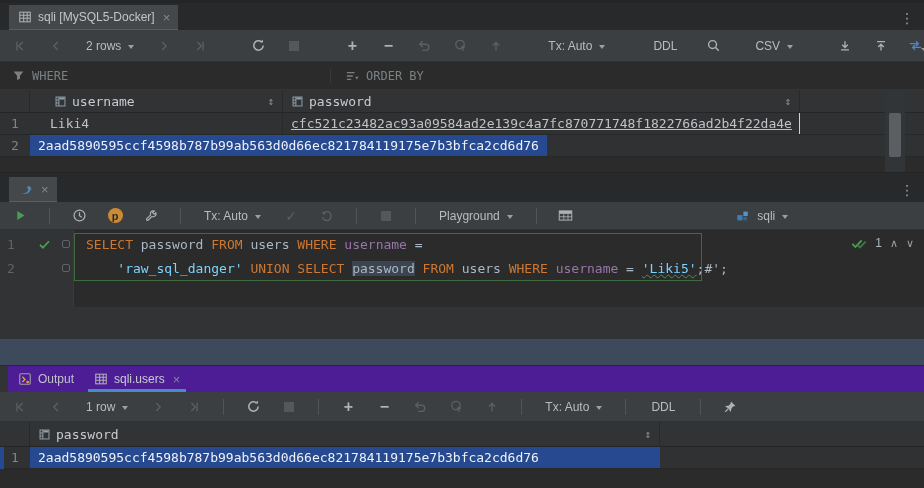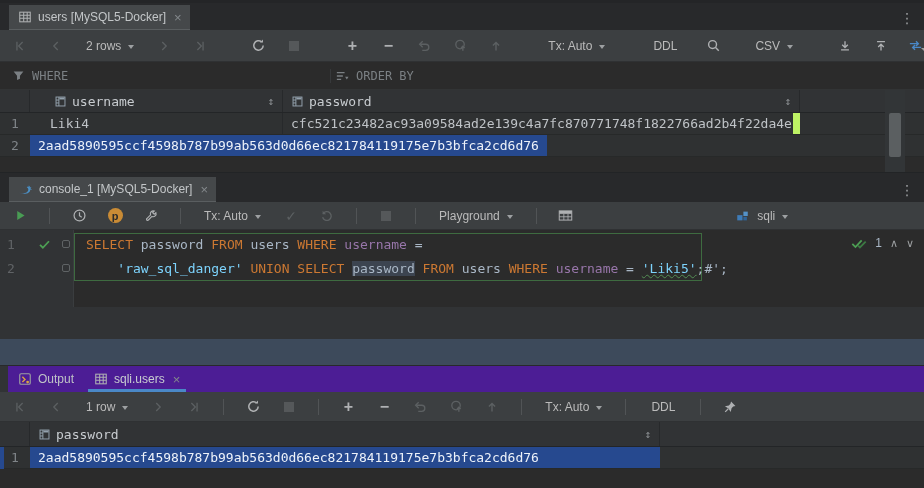--- a/index.html
+++ b/index.html
@@ -30,21 +30,21 @@
   .drop { display:flex; align-items:center; padding:0 4px; }
   .stop-sq { width:10px; height:10px; background:#606365; }
   .stop-sq.dis { background:#55585A; }
   .plusminus { font-size:16px; font-weight:bold; }
   svg { display:block; }
 
   
   .filterbar { height:28px; background:#2B2B2B; display:flex; align-items:center; font-family:"DejaVu Sans Mono", monospace; color:#7B8084; border-bottom:1px solid #323435; }
   .filter-half { display:flex; align-items:center; gap:7px; padding-left:12px; }
   .filter-where { width:330px; }
-  .filter-order { border-left:1px solid #37393B; padding-left:4px; flex:1; }
+  .filter-order { border-left:1px solid #37393B; padding-left:14px; flex:1; }
 
   
   .grid-head { display:flex; background:#313335; color:#C8CCD0; font-family:"DejaVu Sans Mono", monospace; font-size:13px; border-bottom:1px solid #232527; }
   .gh-cell { display:flex; align-items:center; gap:5px; border-right:1px solid #27292B; }
   .grid-row { display:flex; font-family:"DejaVu Sans Mono", monospace; font-size:13px; color:#BFC3C7; border-bottom:1px solid #272929; background:#2F3132; }
   .gut { width:30px; text-align:center; color:#7F8488; flex:none; }
   .cell { white-space:nowrap; overflow:hidden; }
   .cell.sel { background:#26498F; color:#EDF2F9; }
   .sort-ic { margin-left:auto; margin-right:8px; color:#8C9093; font-size:11px; }
   .grid-wrap { position:relative; }
@@ -85,21 +85,21 @@
 <div id="app">
 
   <div class="tabbar">
     <div class="tab">
       <svg width="14" height="14" viewBox="0 0 16 16">
           <g fill="none" stroke="#AFB1B3" stroke-width="1.2">
             <rect x="2" y="2.5" width="12" height="11"></rect>
             <path d="M2 6h12M2 9.5h12M6.5 2.5v11M10.5 2.5v11"></path>
           </g>
         </svg>
-      <span>users [MySQL5-Docker]</span>
+      <span>sqli [MySQL5-Docker]</span>
       <span class="close-x">×</span>
     </div>
     <div class="spacer"></div>
     <span class="kebab">⋮</span>
   </div>
 
   <div class="toolbar">
     <span class="ibtn dis">
         <svg width="14" height="14" viewBox="0 0 16 16">
           <path d="M4.5 3v10M11 3.5 6.5 8 11 12.5" fill="none" stroke="currentColor" stroke-width="1.5"></path>
@@ -244,38 +244,37 @@
             </g>
             <rect x="6.6" y="3.1" width="6.3" height="2.4" fill="#93A1AD"></rect>
           </svg>
         <span>password</span>
         <span class="sort-ic">↕</span>
       </div>
     </div>
     <div class="grid-row" style="height:22px; line-height:21px;">
       <div class="gut">1</div>
       <div class="cell" style="width:253px; padding-left:20px; border-right:1px solid #27292B;">Liki4</div>
-      <div class="cell" style="width:517px; padding-left:8px; border-right:7px solid #bef264;">cfc521c23482ac93a09584ad2e139c4a7fc870771748f1822766ad2b4f22da4e</div>
+      <div class="cell" style="width:517px; padding-left:8px; border-right:1px solid #bef264;text-decoration:underline;">cfc521c23482ac93a09584ad2e139c4a7fc870771748f1822766ad2b4f22da4e</div>
     </div>
     <div class="grid-row" style="height:22px; line-height:21px;">
       <div class="gut">2</div>
       <div class="cell sel" style="width:517px; padding-left:8px;">2aad5890595ccf4598b787b99ab563d0d66ec821784119175e7b3bfca2cd6d76</div>
     </div>
     <div class="vscroll-track" style="right:19px;">
       <div class="vscroll-thumb" style="right:4px; top:23px; height:44px;"></div>
     </div>
   </div>
 
   <div class="tabbar" style="border-top:1px solid #222426;">
     <div class="tab">
       <svg width="15" height="13" viewBox="0 0 18 14">
           <path d="M1 11c3 1.6 8 1.2 10.5-1.6 1.6-1.8 1-4.6-1-5.2C11.6 3 14 3.4 15 5.6c.3.7.9 1 2 1-0.8.6-1.6.7-2.3.4.3 3.8-5.5 7.4-13.7 4z" fill="#4B8FC4"></path>
           <path d="M12.5 2.2c1 .2 1.8 1 2.2 2l1.8.8-1.9.3z" fill="#4B8FC4"></path>
         </svg>
-      <span>console_1 [MySQL5-Docker]</span>
       <span class="close-x">×</span>
     </div>
     <div class="spacer"></div>
     <span class="kebab">⋮</span>
   </div>
 
   <div class="toolbar" style="height:28px;">
     <span class="ibtn green">
         <svg width="13" height="13" viewBox="0 0 16 16">
           <path d="M4 2.5 13 8 4 13.5z" fill="#499C54"></path>

